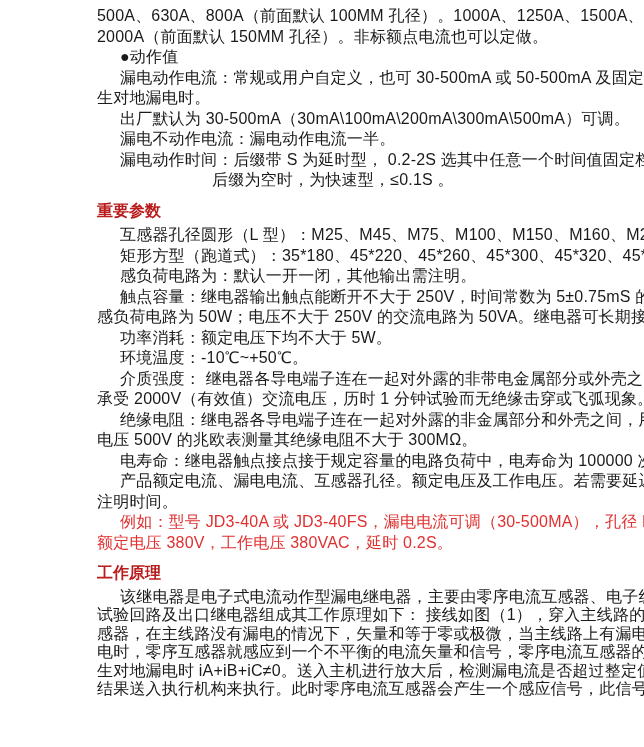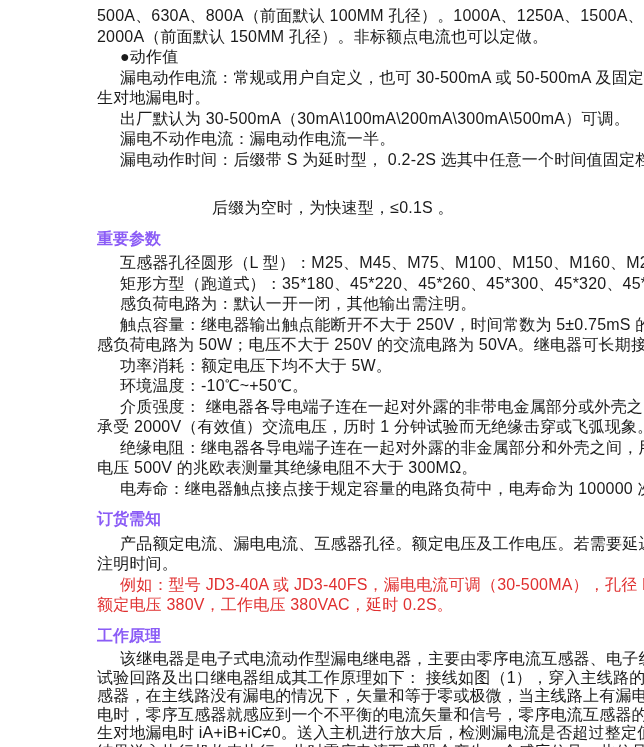--- a/index.html
+++ b/index.html
@@ -19,31 +19,31 @@
   .doc {
     padding: 6px 55px 0 97px;
     font-size: 16px;
     line-height: 20.5px;
   }
   .doc section { margin: 0; padding: 0; }
   h2.sec-heading {
     font-size: 16px;
     line-height: 20.5px;
     font-weight: bold;
-    color: #8b5cf6;
+    color: #b91c1c;
     margin: 10px 0 4px 0;
     padding: 0;
   }
   .para { margin: 0; padding: 0; }
   .line {
     white-space: nowrap;
     letter-spacing: 0.2px;
   }
   .line.indent { padding-left: 23px; }
-  .line.hang { padding-left: 115px; margin-top: 28px; }
+  .line.hang { padding-left: 115px; }
   .para.red .line { color: var(--accent-red, #e03030); }
   .para.tight .line { line-height: 18.5px; }
 </style>
 </head>
 <body>
 
 <div class="page" style="--accent-red: #e03030; background: rgb(255, 255, 255); color: rgb(26, 26, 26);">
   <div class="doc" id="doc">
       <section>
         <div class="para">
@@ -97,21 +97,20 @@
         </div>
         <div class="para">
           <div class="line indent">绝缘电阻：继电器各导电端子连在一起对外露的非金属部分和外壳之间，用开路</div>
           <div class="line">电压 500V 的兆欧表测量其绝缘电阻不大于 300MΩ。</div>
         </div>
         <div class="para">
           <div class="line indent">电寿命：继电器触点接点接于规定容量的电路负荷中，电寿命为 100000 次。</div>
         </div>
       </section>
       <section>
-        <h2 class="sec-heading">订货需知</h2>
         <div class="para">
           <div class="line indent">产品额定电流、漏电电流、互感器孔径。额定电压及工作电压。若需要延迟，得</div>
           <div class="line">注明时间。</div>
         </div>
         <div class="para red">
           <div class="line indent">例如：型号 JD3-40A 或 JD3-40FS，漏电电流可调（30-500MA），孔径 M45，</div>
           <div class="line">额定电压 380V，工作电压 380VAC，延时 0.2S。</div>
         </div>
       </section>
       <section>

